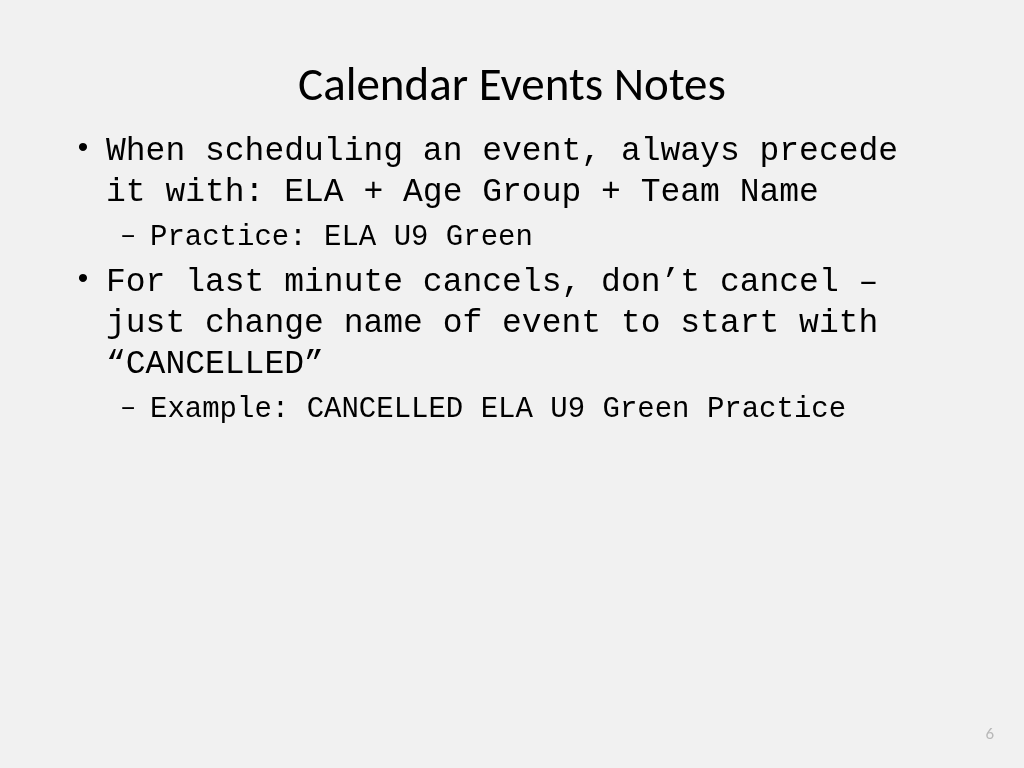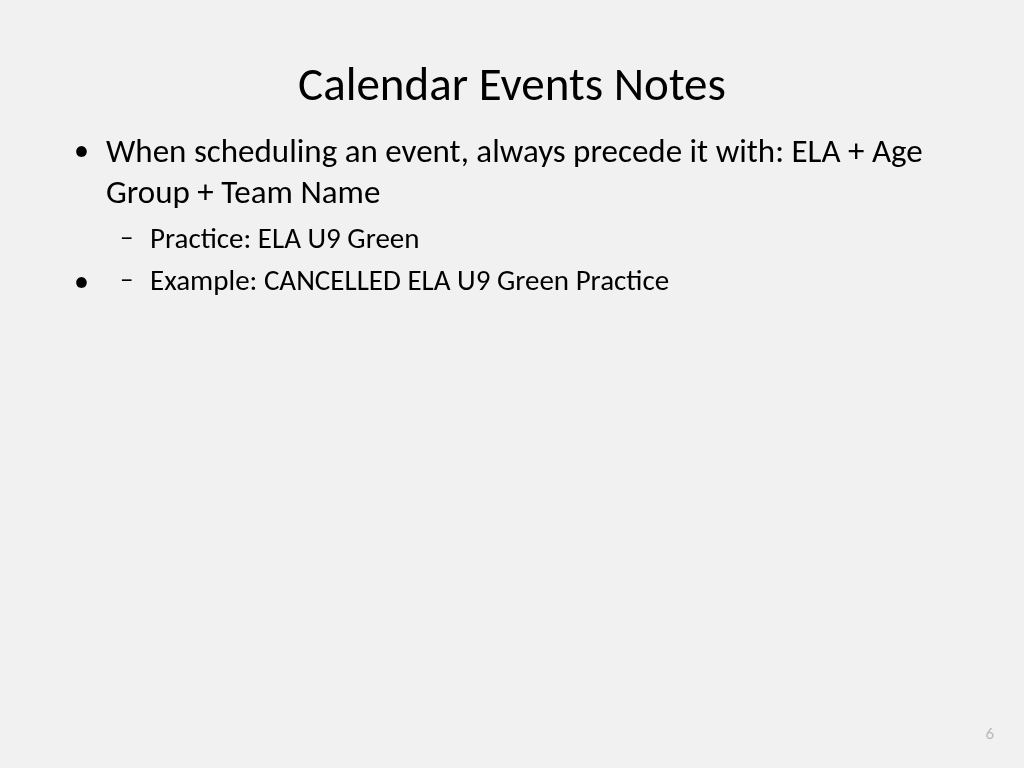--- a/index.html
+++ b/index.html
@@ -25,20 +25,21 @@
     .title {
       font-size: 47px;
       font-weight: 400;
       text-align: center;
       margin-bottom: 18px;
       color: #000;
     }
     ul.main-list {
       list-style: none;
       padding-left: 36px;
+      font-family: Liberation Mono, monospace;
     }
     ul.main-list > li {
       position: relative;
       font-size: 33px;
       line-height: 1.25;
       margin-bottom: 6px;
       color: #000;
     }
     ul.main-list > li::before {
       content: "•";
@@ -83,20 +84,21 @@
   <ul class="main-list">
     <li>
       <span>When scheduling an event, always precede it with:  ELA + Age Group + Team Name</span>
       <ul class="sub-list">
         <li>
           <span>Practice:  ELA U9 Green</span>
         </li>
       </ul>
     </li>
     <li>
+      <span>For last minute cancels, don’t cancel – just change name of event to start with “CANCELLED”</span>
       <ul class="sub-list">
         <li>
           <span>Example:  CANCELLED ELA U9 Green Practice</span>
         </li>
       </ul>
     </li>
   </ul>
 
   <div class="page-number">6</div>
 </div>

